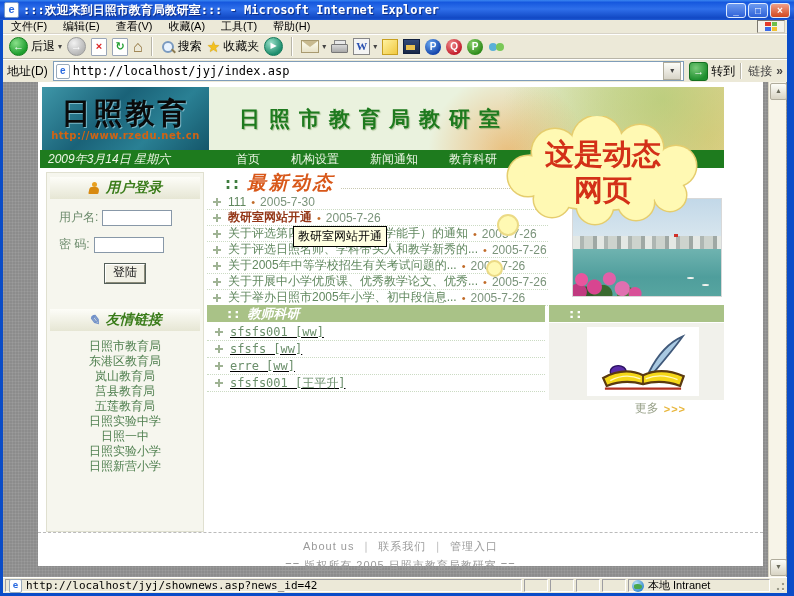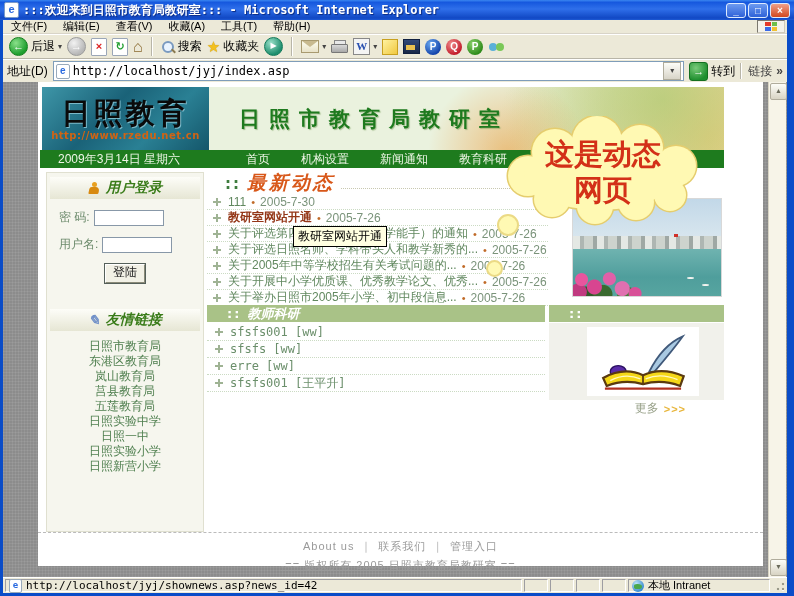--- a/index.html
+++ b/index.html
@@ -111,21 +111,21 @@
       radial-gradient(circle at 58% 105%, rgba(235,150,50,.55), rgba(235,150,50,0) 26%),
       radial-gradient(circle at 88% 20%, rgba(160,200,110,.6), rgba(160,200,110,0) 35%),
       radial-gradient(circle at 97% 80%, rgba(240,190,90,.6), rgba(240,190,90,0) 40%),
       linear-gradient(115deg, #EAF2DE 55%, #DDEBC8 75%, #F2E6C2 100%);
     display:flex;align-items:center;}
   .banner-title{font:bold 21px "DejaVu Serif","Liberation Serif",serif;color:#1E7A1E;letter-spacing:9px;
     padding-left:30px;text-shadow:1px 1px 1px rgba(110,150,80,.55);white-space:nowrap;}
   
   .navbar{position:absolute;left:2px;top:68px;width:684px;height:18px;background:#1E7B1E;
     display:flex;align-items:center;color:#EEF6E6;font-size:12px;}
-  .nav-date{margin-left:18px;width:148px;white-space:nowrap;}
+  .nav-date{margin-left:8px;width:148px;white-space:nowrap;font-style:italic;}
   .nav-items{display:flex;gap:31px;margin-left:40px;}
   .nav-item{white-space:nowrap;cursor:default;}
   
   .sidebar{position:absolute;left:8px;top:90px;width:158px;height:360px;background:#F6F6EE;
     border:1px solid #E0E0D0;box-sizing:border-box;}
   .side-head{margin:4px 3px 0 3px;height:22px;background:linear-gradient(#FDFDF8,#E6E6D4);
     display:flex;align-items:center;justify-content:center;gap:6px;
     font:bold italic 14px "DejaVu Serif","Liberation Serif",serif;color:#3A7C1A;}
   .uicon{width:12px;height:13px;position:relative;display:inline-block;}
   .uicon::before{content:"";position:absolute;left:4px;top:0;width:5px;height:5px;border-radius:50%;background:#E8A020;}
@@ -154,21 +154,21 @@
   .ndate{color:#7A937A;white-space:nowrap;}
   .more-row{display:flex;justify-content:flex-end;align-items:center;gap:5px;height:16px;padding:2px 4px 0 0;font-size:12px;}
   .more-label{color:#97A088;}
   .more-arrows{color:#E8B63C;font-weight:bold;letter-spacing:1px;font-size:11px;}
   
   .band{position:absolute;height:17px;background:#A9C287;display:flex;align-items:center;gap:6px;
     color:#FFF;font:bold italic 13px "DejaVu Serif","Liberation Serif",serif;padding-left:20px;box-sizing:border-box;}
   .band .bprefix{font:bold 13px "DejaVu Sans",sans-serif;letter-spacing:2px;}
   .band.left-band{left:169px;top:223px;width:338px;}
   .band.right-band{left:511px;top:223px;width:175px;}
-  .research-list{position:absolute;left:169px;top:242px;width:338px;}
+  .research-list{position:absolute;left:169px;top:242px;width:338px;text-decoration:underline;}
   .research-row{display:flex;align-items:center;height:16px;border-bottom:1px dotted #CBDBC3;padding-left:8px;
     font:12px "DejaVu Sans Mono","Liberation Mono",monospace;}
   .research-text{color:#6B8F6B;cursor:default;}
   
   .photo{position:absolute;left:534px;top:116px;width:150px;height:99px;border:1px solid #D8D8D8;box-sizing:border-box;overflow:hidden;}
   .sky{position:absolute;left:0;top:0;right:0;height:40%;background:linear-gradient(#C2D8E8,#D8E6EE);}
   .city{position:absolute;left:0;top:38%;right:0;height:14%;
     background:repeating-linear-gradient(90deg,#E4E8E4 0 7px,#AEB6B2 7px 11px,#CDD3CD 11px 20px,#9FA8A4 20px 24px);}
   .cityflag{position:absolute;left:68%;top:36%;width:4px;height:3px;background:#D03028;}
   .sea{position:absolute;left:0;top:52%;right:0;bottom:0;
@@ -361,26 +361,26 @@
           <span class="nav-item">教学资源</span>
         </span>
     </div>
 
     <div class="sidebar">
       <div class="side-head">
         <span class="uicon"></span>
         <span>用户登录</span>
       </div>
       <div class="login-row">
+        <span>用户名:</span>
+        <input value="" style="">
+      </div>
+      <div class="login-row">
         <span>密 码:</span>
         <input type="password" value="" style="">
-      </div>
-      <div class="login-row">
-        <span>用户名:</span>
-        <input value="" style="">
       </div>
       <div class="login-btn">登陆</div>
       <div style="height:22px"></div>
       <div class="side-head">
         <span class="pen-glyph">✎</span>
         <span>友情链接</span>
       </div>
       <div class="side-links" id="side-links">
           <div class="side-link">日照市教育局</div>
           <div class="side-link">东港区教育局</div>

